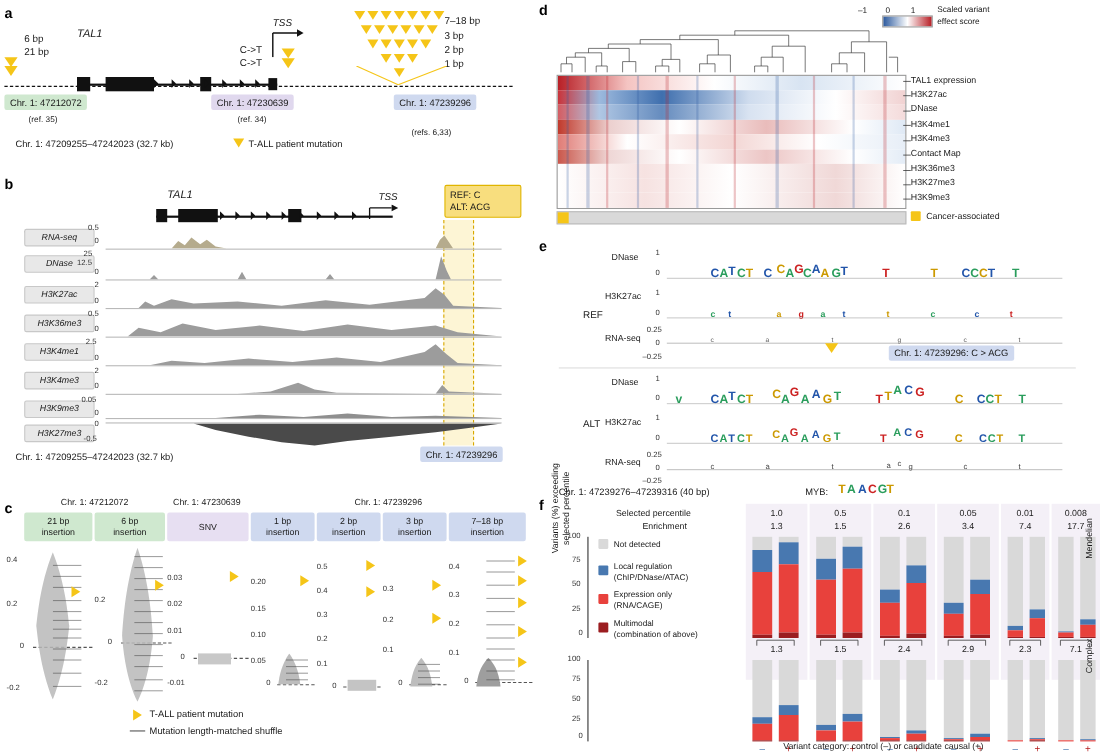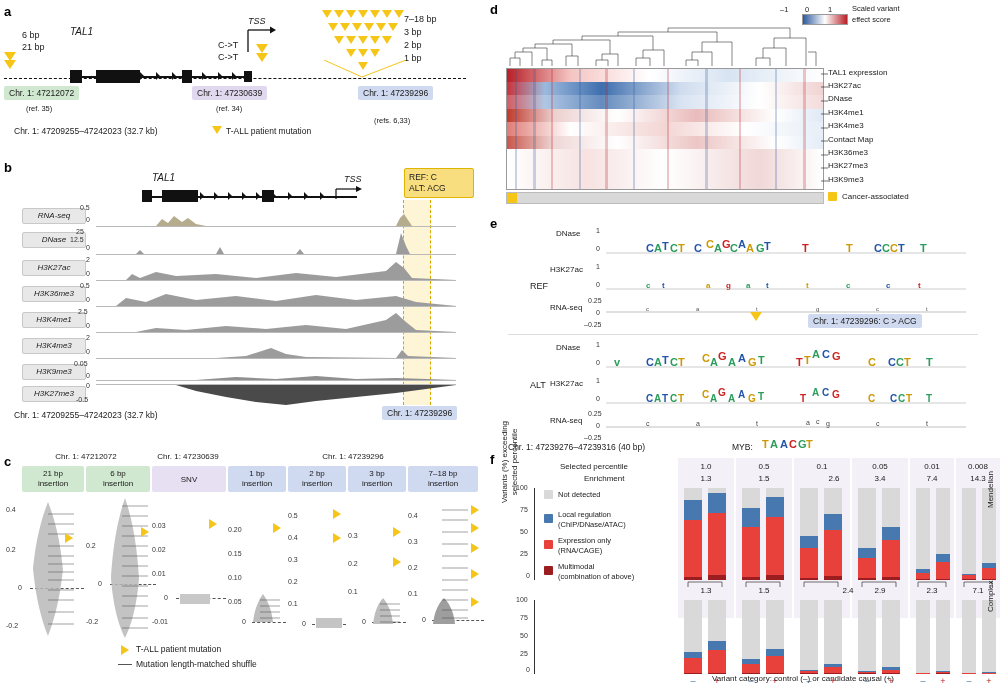--- a/index.html
+++ b/index.html
@@ -866,24 +866,24 @@
 
   <div class="txt ctr" style="left:190px; top:10px; width:56px; font-size:8px;">1.0</div>
   <div class="txt ctr" style="left:248px; top:10px; width:56px; font-size:8px;">0.5</div>
   <div class="txt ctr" style="left:306px; top:10px; width:56px; font-size:8px;">0.1</div>
   <div class="txt ctr" style="left:364px; top:10px; width:56px; font-size:8px;">0.05</div>
   <div class="txt ctr" style="left:422px; top:10px; width:44px; font-size:8px;">0.01</div>
   <div class="txt ctr" style="left:468px; top:10px; width:44px; font-size:8px;">0.008</div>
 
   <div class="txt ctr" style="left:190px; top:22px; width:56px; font-size:8px;">1.3</div>
   <div class="txt ctr" style="left:248px; top:22px; width:56px; font-size:8px;">1.5</div>
-  <div class="txt ctr" style="left:306px; top:22px; width:80px; font-size:8px;">2.6</div>
+  <div class="txt ctr" style="left:306px; top:22px; width:56px; font-size:8px;">2.6</div>
   <div class="txt ctr" style="left:364px; top:22px; width:56px; font-size:8px;">3.4</div>
   <div class="txt ctr" style="left:422px; top:22px; width:44px; font-size:8px;">7.4</div>
-  <div class="txt ctr" style="left:468px; top:22px; width:44px; font-size:8px;">14.3</div>
+  <div class="txt ctr" style="left:468px; top:22px; width:44px; font-size:8px;">17.7</div>
 
   <div class="abs" style="left:12px; top:70px; width:120px; transform:rotate(-90deg); transform-origin:left top; font-size:8px; text-align:center;">
     <span>Variants (%) exceeding</span>
   </div>
   <div class="abs" style="left:22px; top:70px; width:120px; transform:rotate(-90deg); transform-origin:left top; font-size:8px; text-align:center;">
     <span>selected percentile</span>
   </div>
 
   <div class="axis-num" style="left:28px; top:32px;">100</div>
   <div class="axis-num" style="left:32px; top:54px;">75</div>
@@ -969,21 +969,21 @@
       <div class="seg" style="top:0%; height:82%; background:#d9d9d9;"></div>
       <div class="seg" style="top:82%; height:5%; background:#4878b0;"></div>
       <div class="seg" style="top:87%; height:12%; background:#e8413c;"></div>
       <div class="seg" style="top:99%; height:1%; background:#9b1d20;"></div>
     </div>
   </div>
   <div class="txt" style="left:498px; top:56px; font-size:8px; transform:rotate(-90deg); transform-origin:left top;">Mendelian</div>
 
   <div class="txt ctr" style="left:190px; top:134px; width:56px; font-size:8px;">1.3</div>
   <div class="txt ctr" style="left:248px; top:134px; width:56px; font-size:8px;">1.5</div>
-  <div class="txt ctr" style="left:320px; top:134px; width:80px; font-size:8px;">2.4</div>
+  <div class="txt ctr" style="left:306px; top:134px; width:56px; font-size:8px;">2.4</div>
   <div class="txt ctr" style="left:364px; top:134px; width:56px; font-size:8px;">2.9</div>
   <div class="txt ctr" style="left:422px; top:134px; width:44px; font-size:8px;">2.3</div>
   <div class="txt ctr" style="left:468px; top:134px; width:44px; font-size:8px;">7.1</div>
 
   <svg class="abs" style="left:190px; top:128px;" width="322" height="8">
     <g stroke="#333" stroke-width="0.7" fill="none">
       <path d="M10,7 L10,2 L44,2 L44,7"></path>
       <path d="M68,7 L68,2 L102,2 L102,7"></path>
       <path d="M126,7 L126,2 L160,2 L160,7"></path>
       <path d="M184,7 L184,2 L218,2 L218,7"></path>

